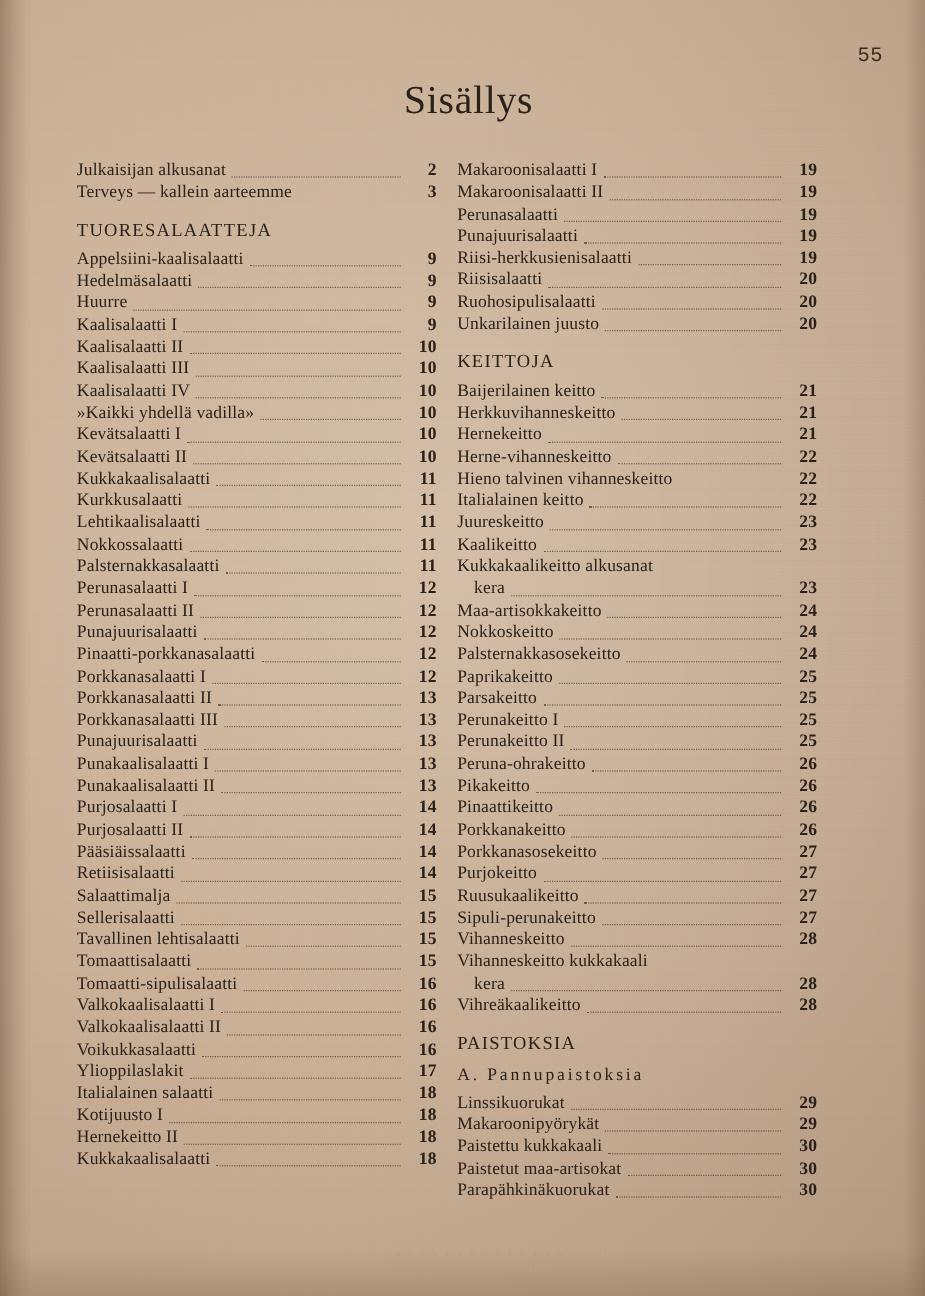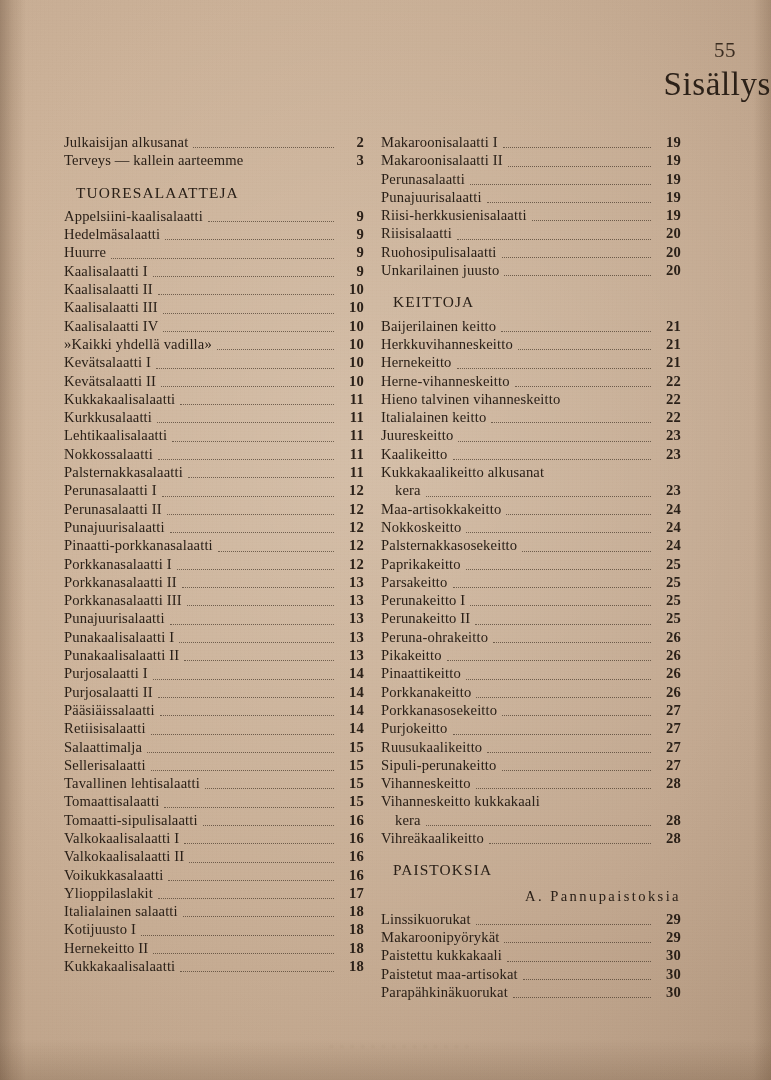--- a/index.html
+++ b/index.html
@@ -35,28 +35,28 @@
   }
   #grain{
     position:absolute;inset:0;opacity:.25;pointer-events:none;
     background-image:
       repeating-linear-gradient(0deg, rgba(120,92,64,.055) 0px, rgba(120,92,64,.055) 1px, rgba(0,0,0,0) 1px, rgba(0,0,0,0) 3px),
       repeating-linear-gradient(90deg, rgba(140,110,80,.045) 0px, rgba(140,110,80,.045) 1px, rgba(0,0,0,0) 1px, rgba(0,0,0,0) 4px);
   }
 
   #folio{
     position:absolute; right:35px; top:38px;
-    font-size:21px; letter-spacing:.5px;
+    font-size:17px; letter-spacing:.5px;
     color:#3a2c20;
-    font-family:Liberation Serif, serif;
+    font-family:Liberation Mono, monospace;
   }
 
   #title{
     position:absolute; left:0; right:0; top:66px;
-    text-align:right;
+    text-align:center;
     font-size:33px;
     color:#2c2118;
     font-family:"Liberation Serif", serif;
     letter-spacing:.6px;
     padding-left:10px;
   }
 
   #columns{
     position:absolute;
     left:64px; top:133px;
@@ -98,35 +98,33 @@
   .entry.nodots .lead{ border-bottom:none; }
 
   .sec-head{
     font-family:"Liberation Serif", serif;
     font-size:15.4px;
     letter-spacing:1.1px;
     color:#2a2018;
     height:18.3px;
     line-height:18.3px;
     white-space:nowrap;
-    margin-left:12px;
   }
   .gap-before{ margin-top:14px; }
   .gap-after{ margin-bottom:5px; }
   .gap-sm{ margin-top:7px; }
 
   .sub-head{
     font-family:"Liberation Serif", serif;
     font-size:14.6px;
     letter-spacing:2.4px;
     color:#2a2018;
     height:18.3px;
     line-height:18.3px;
     white-space:nowrap;
-    text-align:right;
   }
 
   
   #showthrough{
     position:absolute;
     left:250px; bottom:26px;
     width:300px; height:14px;
     font-size:11px;
     letter-spacing:2px;
     color:rgba(60,44,30,0.16);

